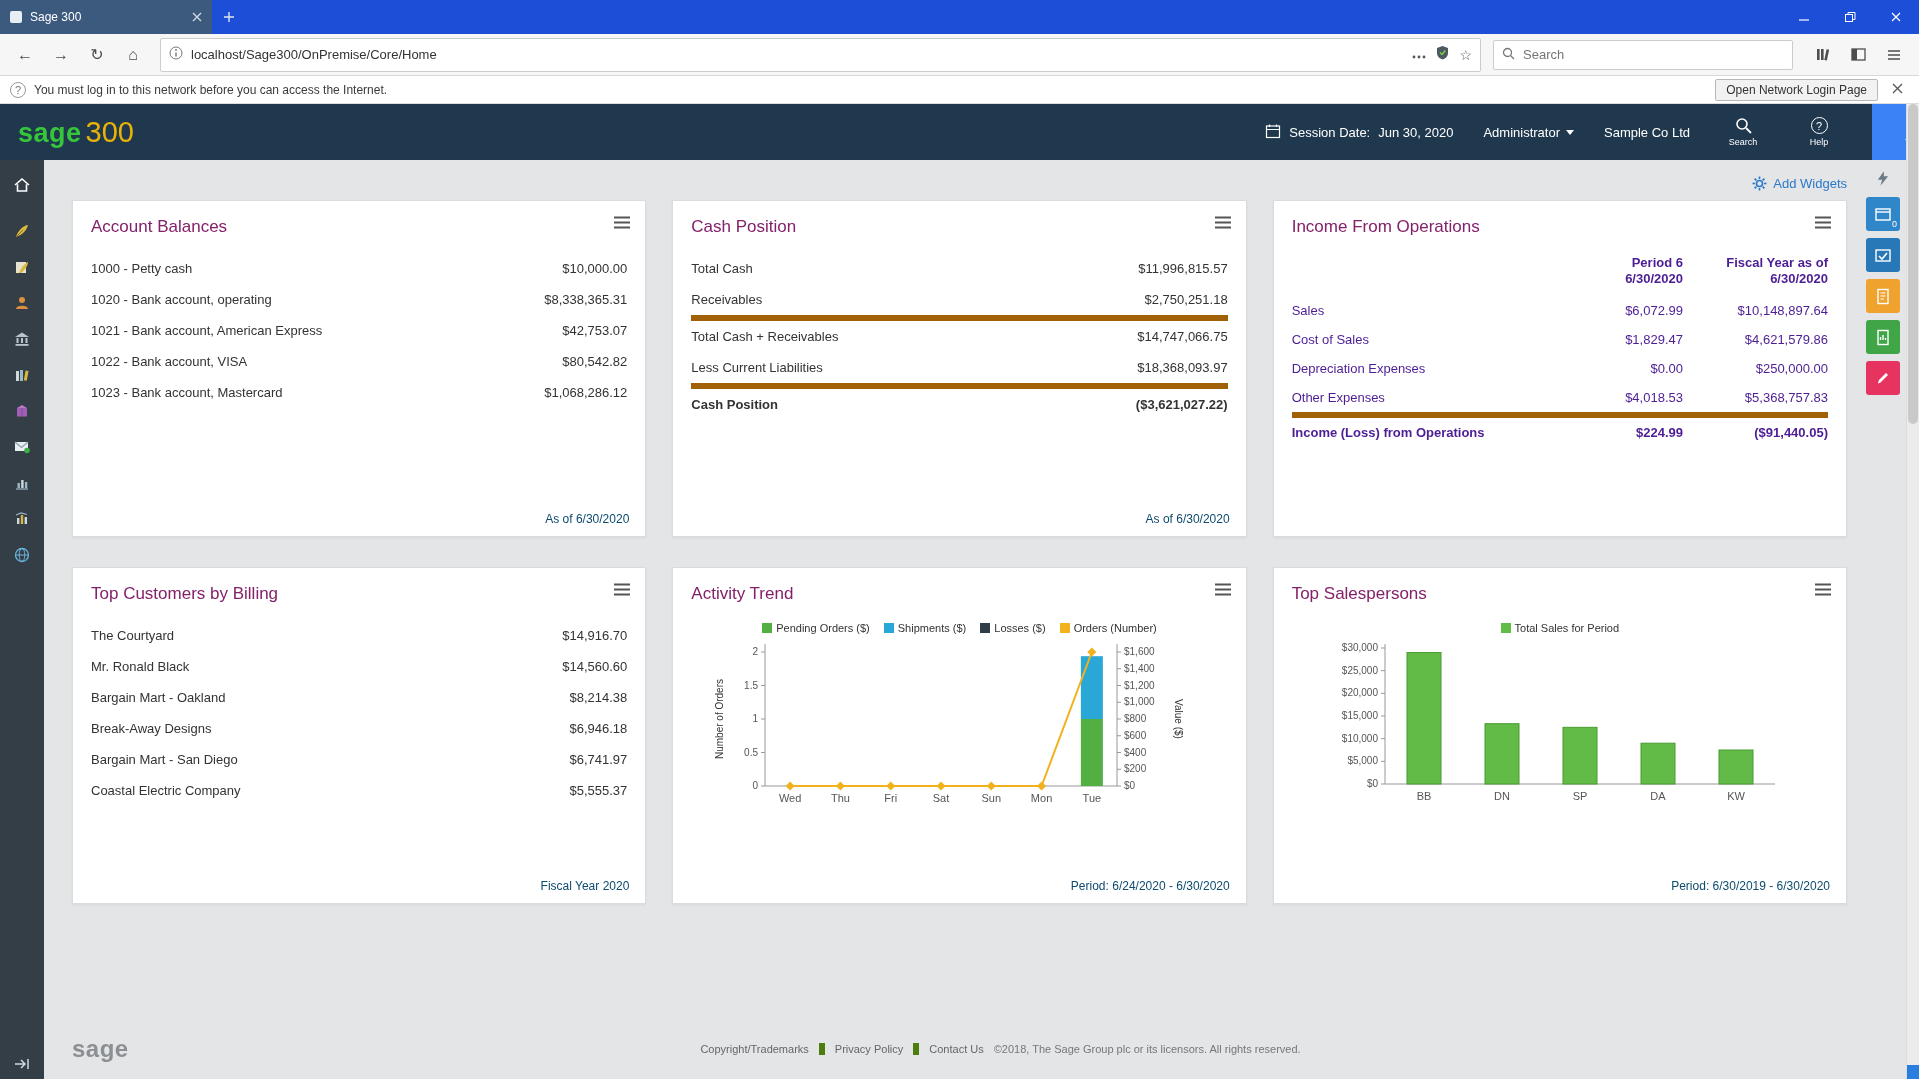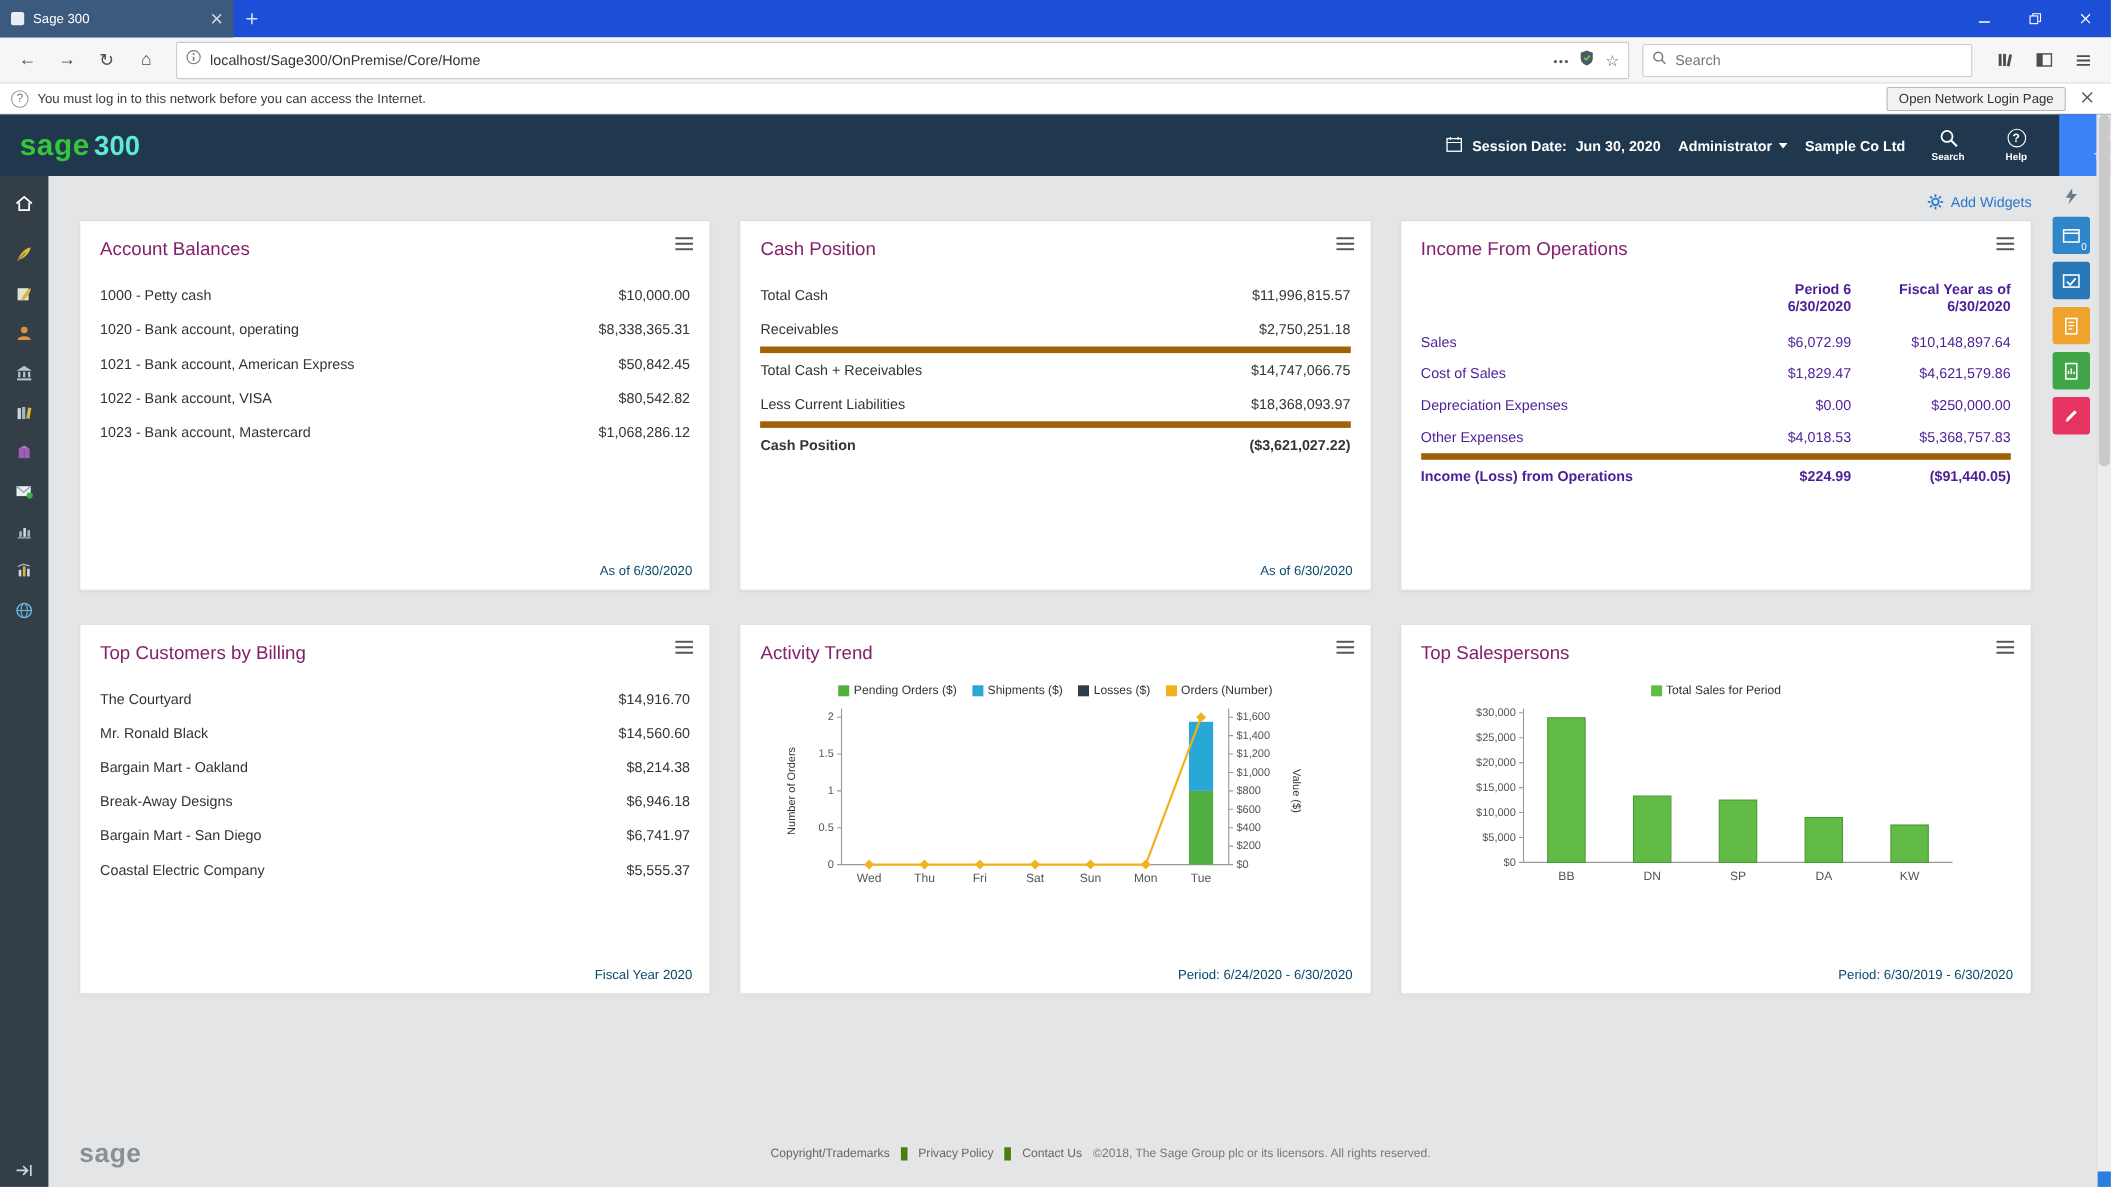--- a/index.html
+++ b/index.html
@@ -24,22 +24,22 @@
   .searchbar{width:300px;height:30px;background:#fff;border:1px solid #ccc;border-radius:2px;display:flex;align-items:center;padding:0 8px;gap:6px;margin-right:8px;}
   .searchbar input{border:none;outline:none;font-size:13px;width:100%;font-family:"Liberation Sans",sans-serif;color:#333;background:transparent;}
   .notifbar{height:28px;background:#fff;border-bottom:1px solid #ddd;display:flex;align-items:center;padding:0 10px;gap:8px;font-size:12px;color:#3a3a3a;}
   .notif-btn{margin-left:auto;font-size:12px;color:#333;background:#f2f2f2;border:1px solid #b8b8b8;border-radius:2px;padding:3px 10px;cursor:pointer;font-family:"Liberation Sans",sans-serif;}
   .qcircle{width:16px;height:16px;border:1px solid #999;border-radius:50%;color:#777;font-size:11px;display:flex;align-items:center;justify-content:center;flex:none;}
 
   
   .appheader{height:56px;background:#20384e;display:flex;align-items:center;color:#fff;padding-left:18px;position:relative;}
   .logo{display:flex;align-items:baseline;gap:4px;}
   .logo .sage{color:#35c63a;font-size:27px;font-weight:bold;letter-spacing:.5px;}
-  .logo .n300{color:#5eead4;font-size:25px;font-weight:700;}
-  .hright{margin-left:auto;display:flex;align-items:center;gap:16px;height:100%;font-weight:bold;}
+  .logo .n300{color:#eab308;font-size:29px;font-weight:400;}
+  .hright{margin-left:auto;display:flex;align-items:center;gap:30px;height:100%;}
   .session{display:flex;align-items:center;gap:8px;font-size:13px;}
   .usermenu{display:flex;align-items:center;gap:6px;font-size:13px;cursor:pointer;}
   .caret{width:0;height:0;border-left:4px solid transparent;border-right:4px solid transparent;border-top:5px solid #fff;}
   .company{font-size:13px;}
   .hbtn{display:flex;flex-direction:column;align-items:center;justify-content:center;gap:3px;font-size:9px;width:46px;height:100%;cursor:pointer;color:#fff;}
   .hbtn.tools{background:#3b82f6;margin-right:1px;padding-left:41px;}
   .helpcircle{width:17px;height:17px;border:1.5px solid #fff;border-radius:50%;display:flex;align-items:center;justify-content:center;font-size:11px;}
 
   
   .workspace{position:relative;height:919px;}
@@ -357,21 +357,21 @@
           <div class="row">
               <span>1000 - Petty cash</span>
               <span>$10,000.00</span>
             </div>
           <div class="row">
               <span>1020 - Bank account, operating</span>
               <span>$8,338,365.31</span>
             </div>
           <div class="row">
               <span>1021 - Bank account, American Express</span>
-              <span>$50,842.45</span>
+              <span>$42,753.07</span>
             </div>
           <div class="row">
               <span>1022 - Bank account, VISA</span>
               <span>$80,542.82</span>
             </div>
           <div class="row">
               <span>1023 - Bank account, Mastercard</span>
               <span>$1,068,286.12</span>
             </div>
           <div class="card-footer">As of 6/30/2020</div>

